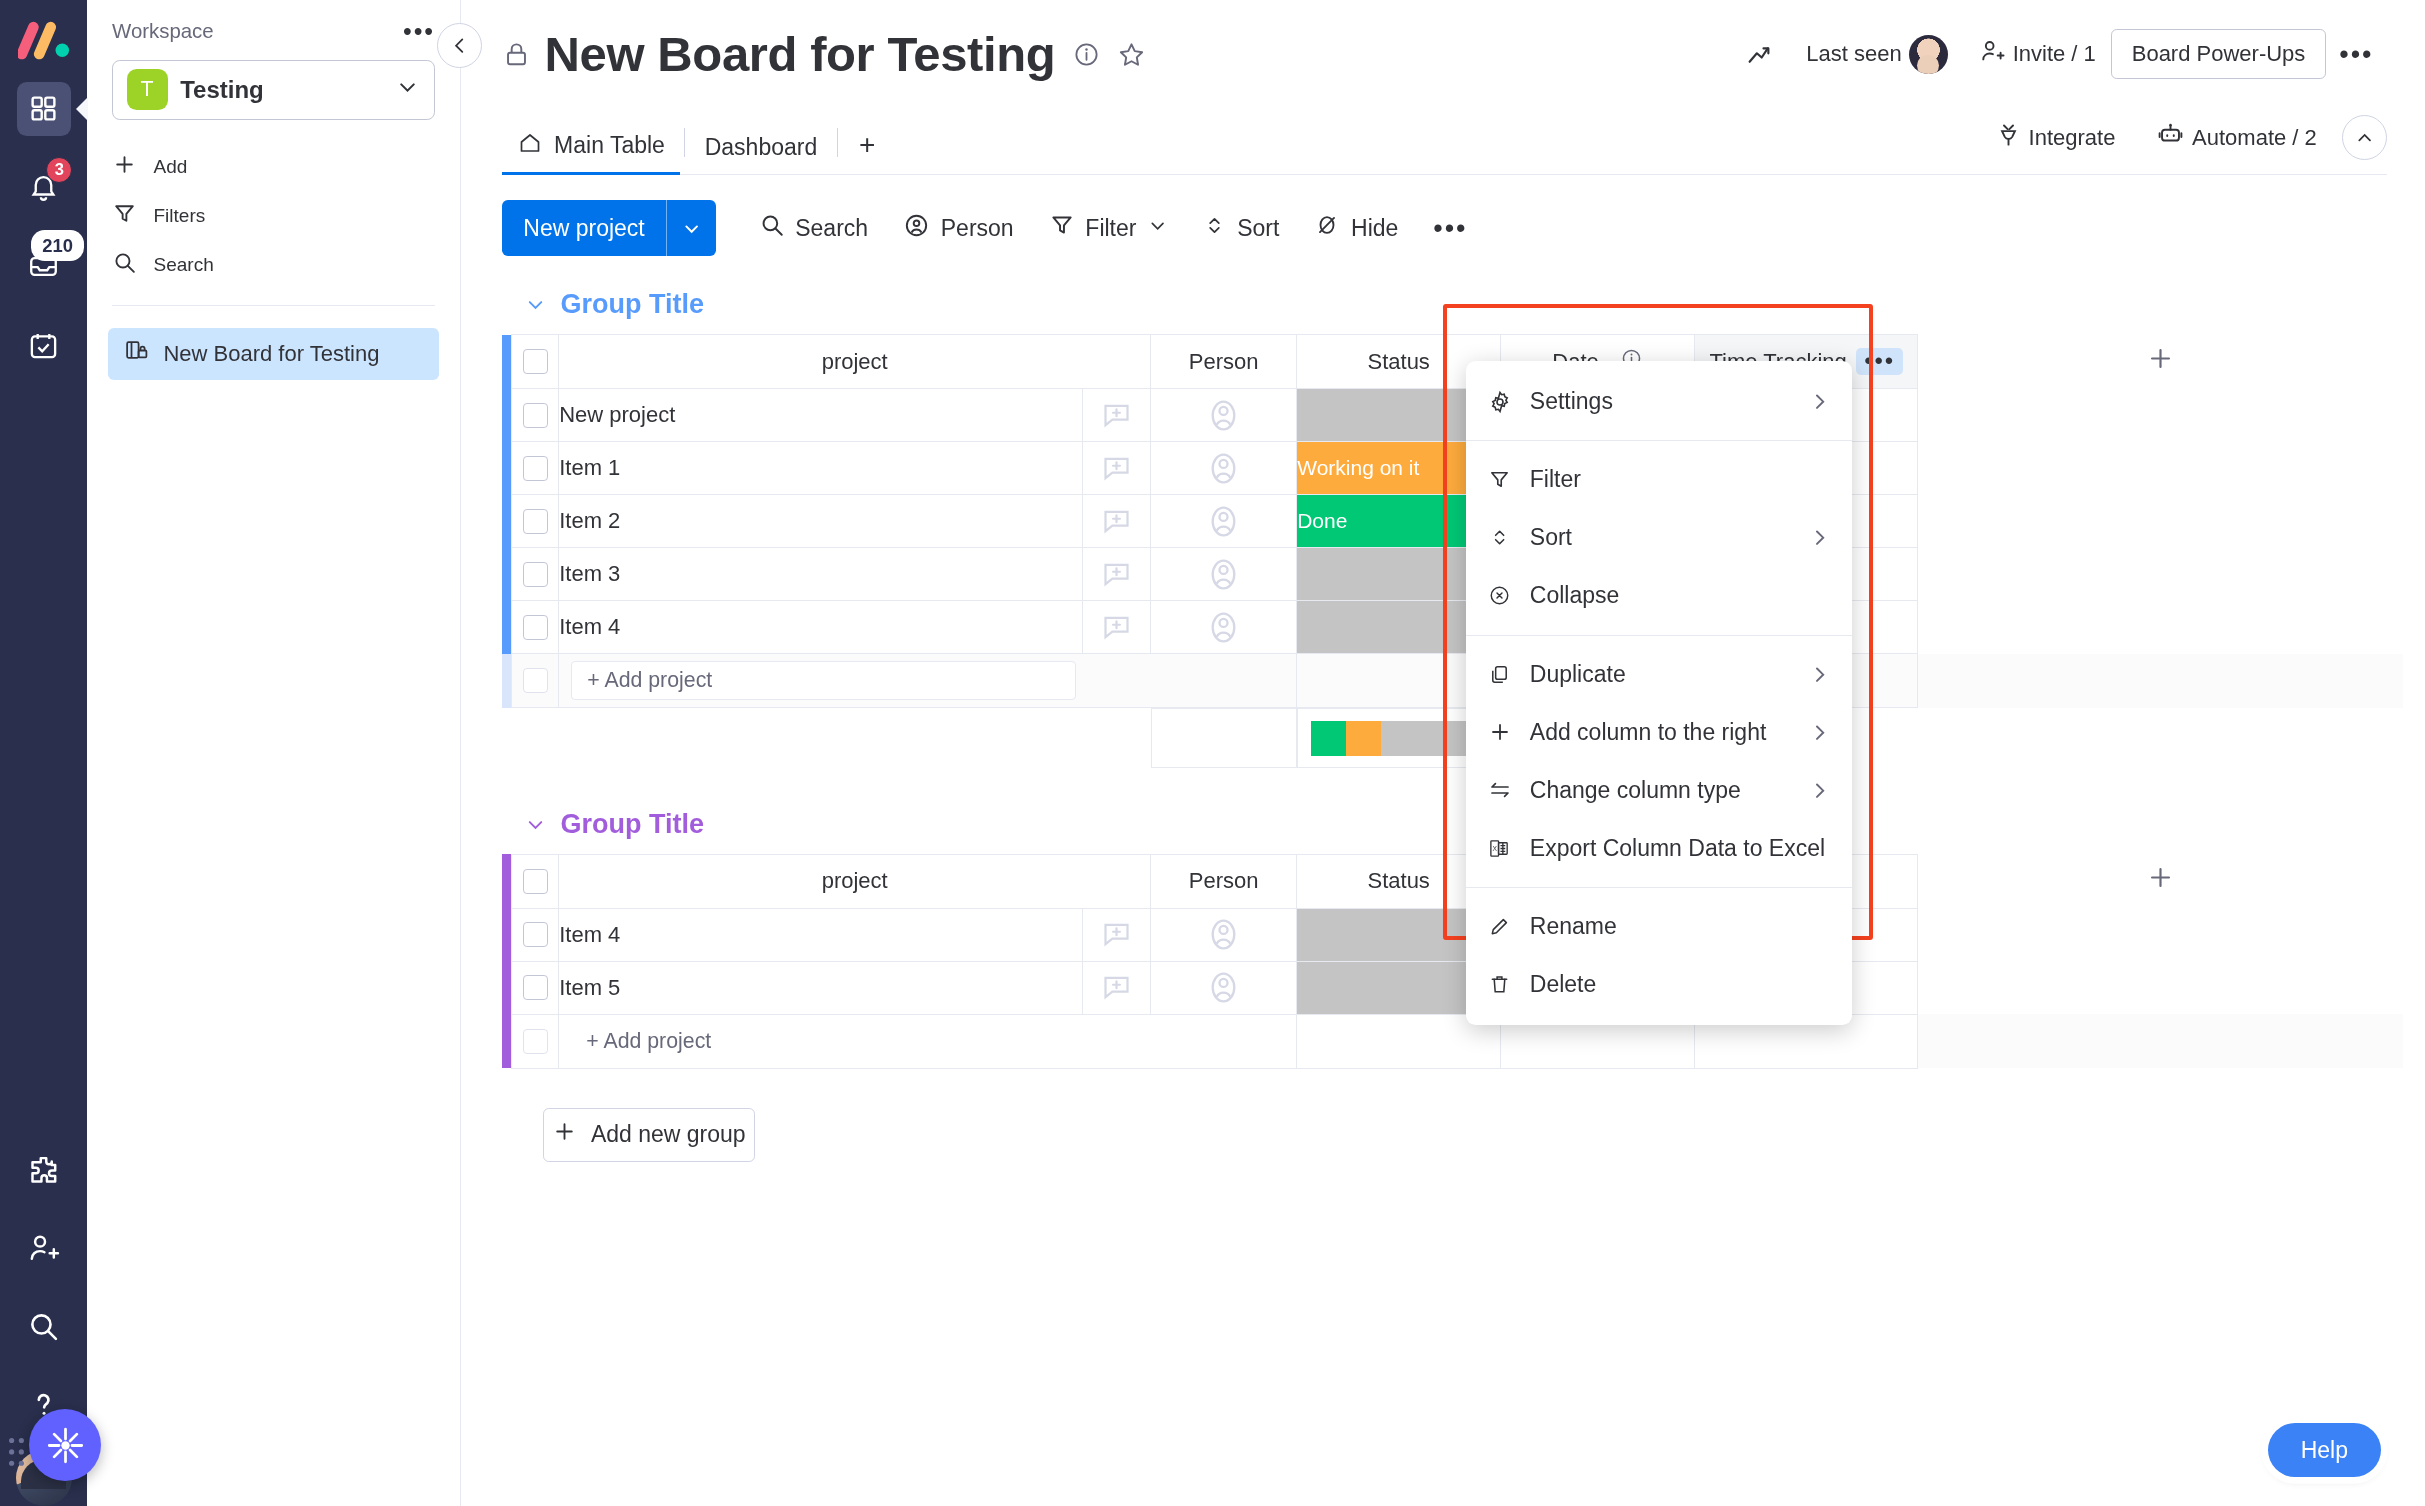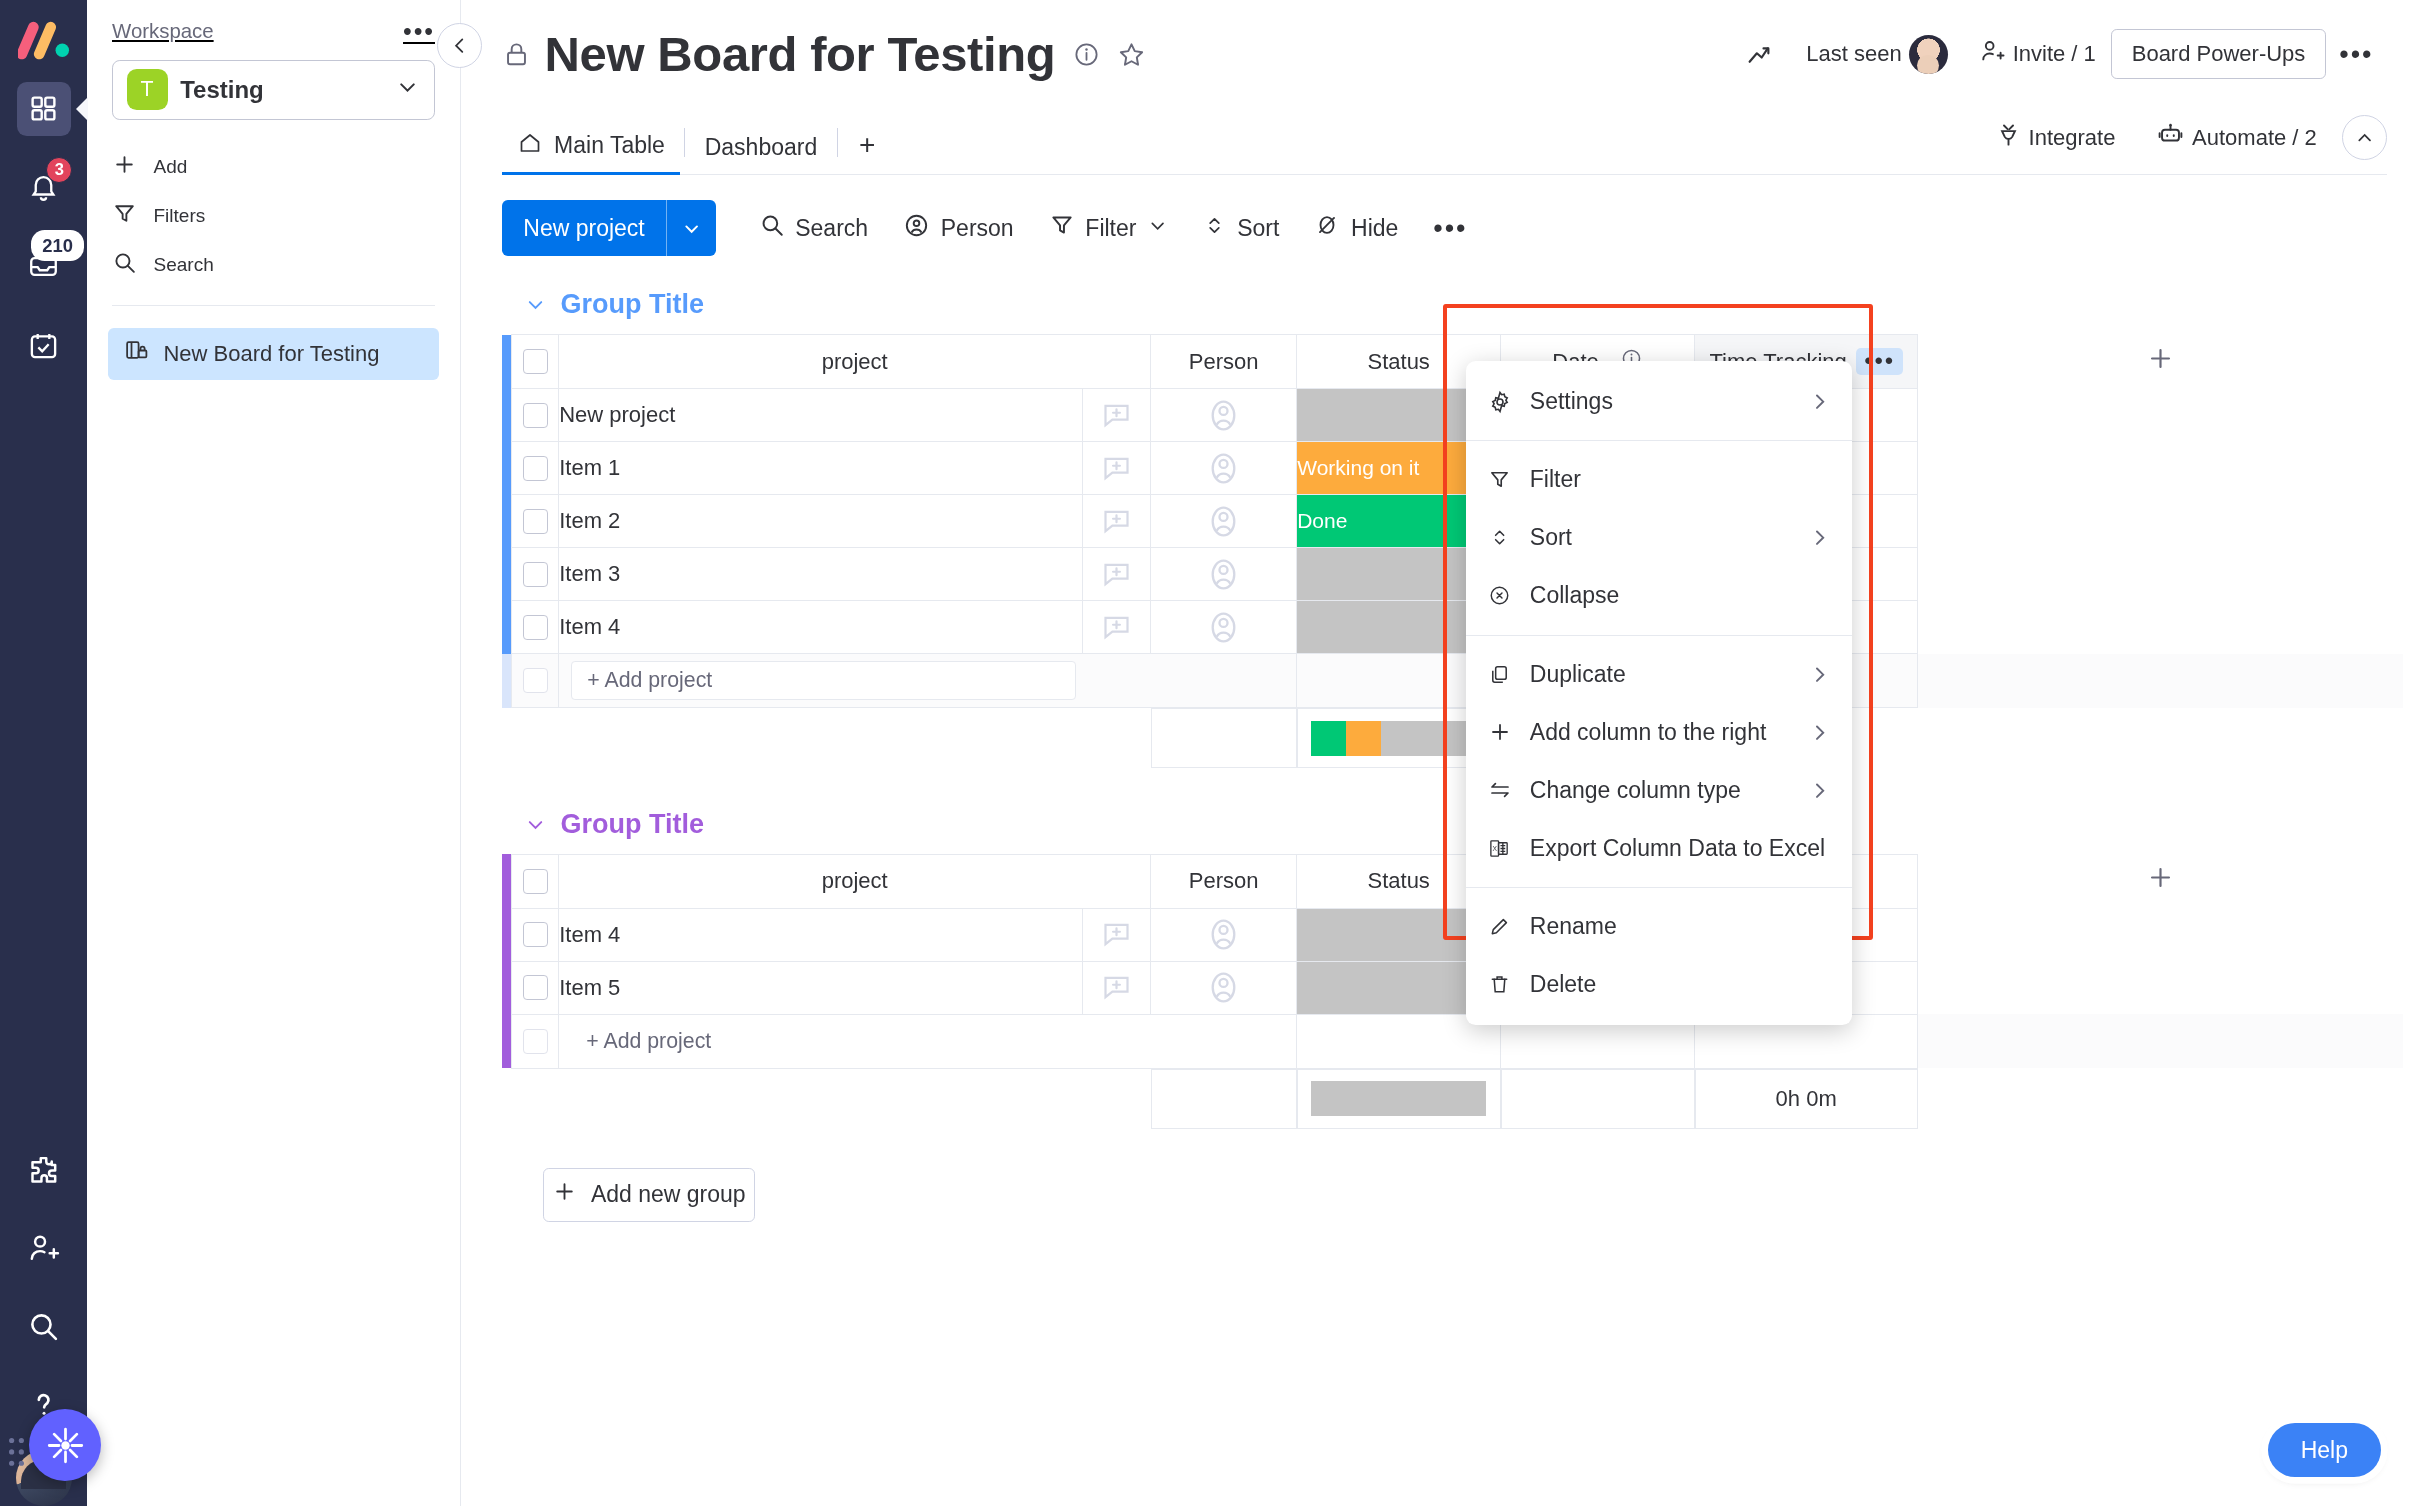--- a/index.html
+++ b/index.html
@@ -64,21 +64,20 @@
   }
 
   
   .sidebar {
     width: 374px; flex: 0 0 374px; height: 1506px; background: #ffffff;
     border-right: 1px solid #e6e9ef; position: relative; z-index: 20;
   }
   .sb-head {
     display: flex; align-items: center; justify-content: space-between;
     padding: 19.4px 25px 3.9px 25px;
-    text-decoration: underline;
   }
   .sb-title { font-size: 20.4px; color: #676879; }
   .sb-dots { color: #323338; font-size: 25px; letter-spacing: 1.9px; cursor: pointer; line-height: 1; }
   .ws-select {
     margin: 11.6px 25px 0 25px; height: 60px; border: 1px solid #c3c6d4;
     border-radius: 7.8px; display: flex; align-items: center; padding: 0 13.6px;
     cursor: pointer; gap: 12.6px;
   }
   .ws-avatar {
     width: 41px; height: 41px; border-radius: 9.7px; background: #9cd326;
@@ -898,42 +897,20 @@
                 </td>
             <td colspan="3" style="background:#fff">
               <div class="add-box plain">+ Add project</div>
             </td>
             <td style="background:#fff"></td>
             <td style="background:#fff"></td>
             <td style="background:#fff"></td>
             <td class="c-plus"></td>
           </tr>
 
-          <tr class="summary-row">
-            <td class="c-accent"></td>
-            <td></td>
-            <td colspan="2"></td>
-            <td>
-                  <div class="sum-box" style="border-top:1px solid #e6e9ef"></div>
-                </td>
-            <td>
-              <div class="sum-box" style="border-top:1px solid #e6e9ef">
-                <div class="sum-plain"></div>
-              </div>
-            </td>
-            <td>
-                  <div class="sum-box" style="border-top:1px solid #e6e9ef"></div>
-                </td>
-            <td>
-              <div class="sum-box" style="border-top:1px solid #e6e9ef">
-                <span class="sum-time">0h 0m</span>
-              </div>
-            </td>
-            <td class="c-plus"></td>
-          </tr>
         </tbody>
           </table>
       </div>
 
       <div class="add-group-btn">
         <span>
           <svg width="25" height="25" viewBox="0 0 24 24" fill="none" stroke="#323338" stroke-width="1.8" stroke-linecap="round">
               <path d="M12 5v14M5 12h14"></path>
             </svg>
         </span>

